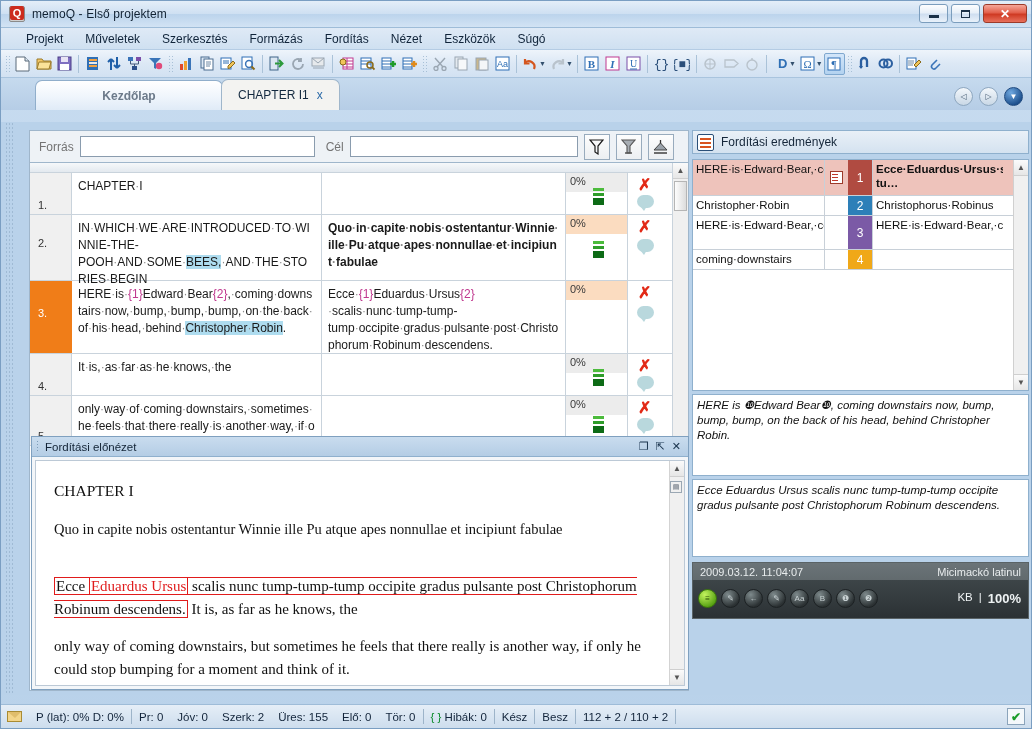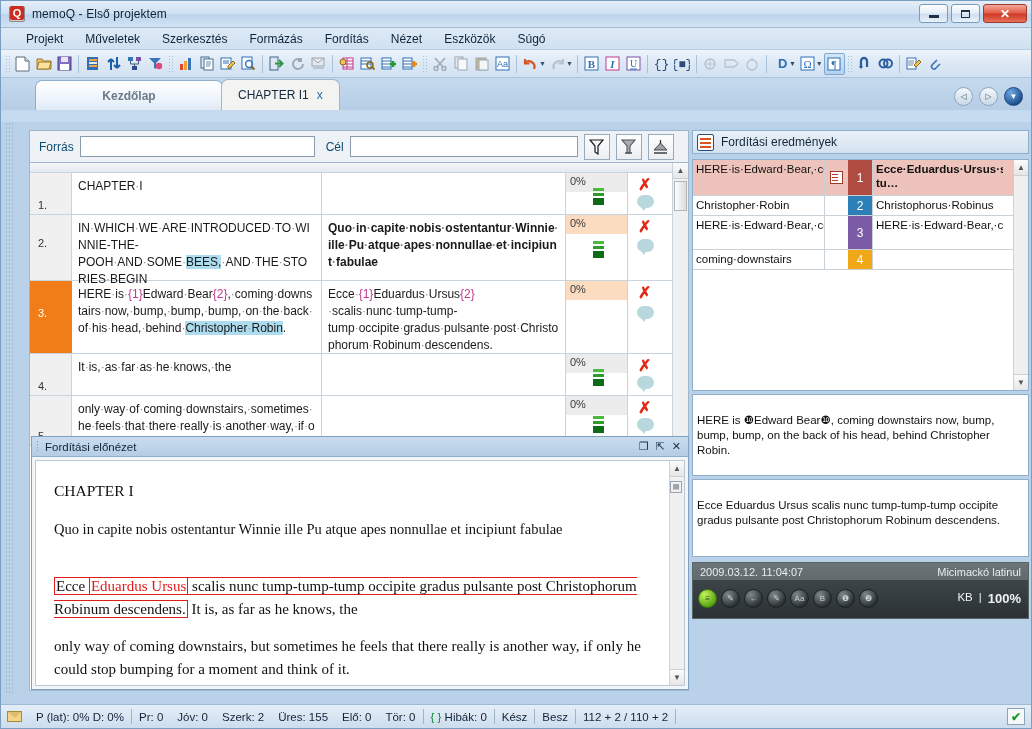--- a/index.html
+++ b/index.html
@@ -150,21 +150,21 @@
     background-image: radial-gradient(circle, #9fbad4 0.8px, transparent 1px);
     background-size: 3px 4px;
   }
 
   
   .filter-row {
     height: 32px; background: #eef2f6;
     border: 1px solid #9fb6cb; border-bottom: none;
     display: flex; align-items: center; padding: 0 4px; gap: 6px;
   }
-  .filter-lbl { font-size: 12px; color: #0c4a6e; padding-left: 5px; }
+  .filter-lbl { font-size: 12px; color: #737373; padding-left: 5px; }
   .filter-input {
     height: 21px; border: 1px solid #8a9cae; background: #fff;
     font-family: "Liberation Sans", sans-serif; font-size: 12px; padding: 0 4px;
   }
   .filter-input.src { width: 235px; }
   .filter-input.tgt { width: 228px; }
   .icon-btn {
     width: 26px; height: 26px; border: 1px solid #98abbd;
     background: linear-gradient(to bottom,#fdfdfd,#eceff2);
     display: flex; align-items: center; justify-content: center;
@@ -329,21 +329,21 @@
   .res-sb {
     position: absolute; right: 0; top: 0; bottom: 0; width: 15px;
     background: #f0f0f0; border-left: 1px solid #d0d0d0;
   }
   .pencil-icon { width: 13px; height: 13px; border: 1px solid #9c3a2a; background: #fff; position: relative; }
   .pencil-icon i { position: absolute; left: 1px; right: 4px; height: 1px; background: #c0392b; }
 
   .txtbox {
     background: #fff; border: 1px solid #8fb0cd;
     font-size: 11.5px; line-height: 15px; color: #111;
-    padding: 18px 4px; overflow: hidden;
+    padding: 3px 4px; overflow: hidden; font-style: italic;
   }
   .txtbox.b1 { height: 82px; }
   .txtbox.b2 { height: 83px; }
   .txtbox.b3 { height: 78px; }
   .meta {
     margin-top: 2px;
     background: linear-gradient(to bottom,#6b7478,#4d5457);
     border: 1px solid #5a6366; height: 57px;
     display: flex; flex-direction: column;
   }

